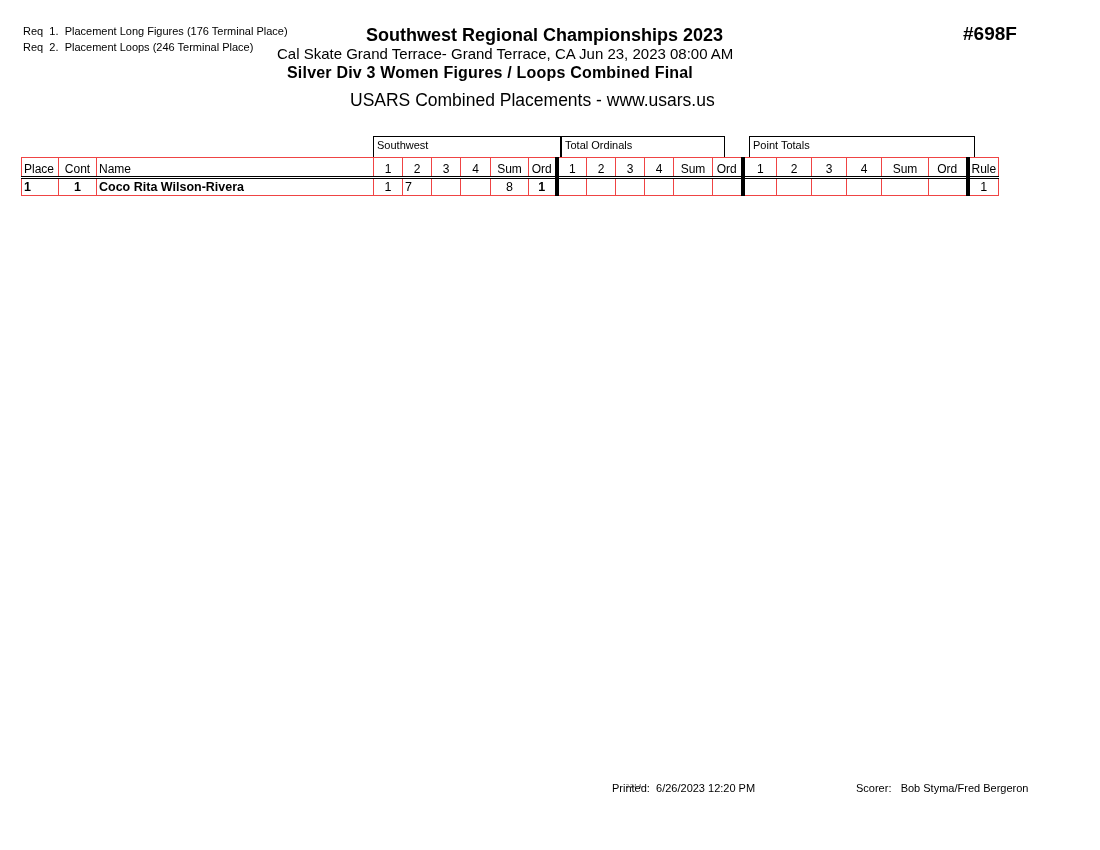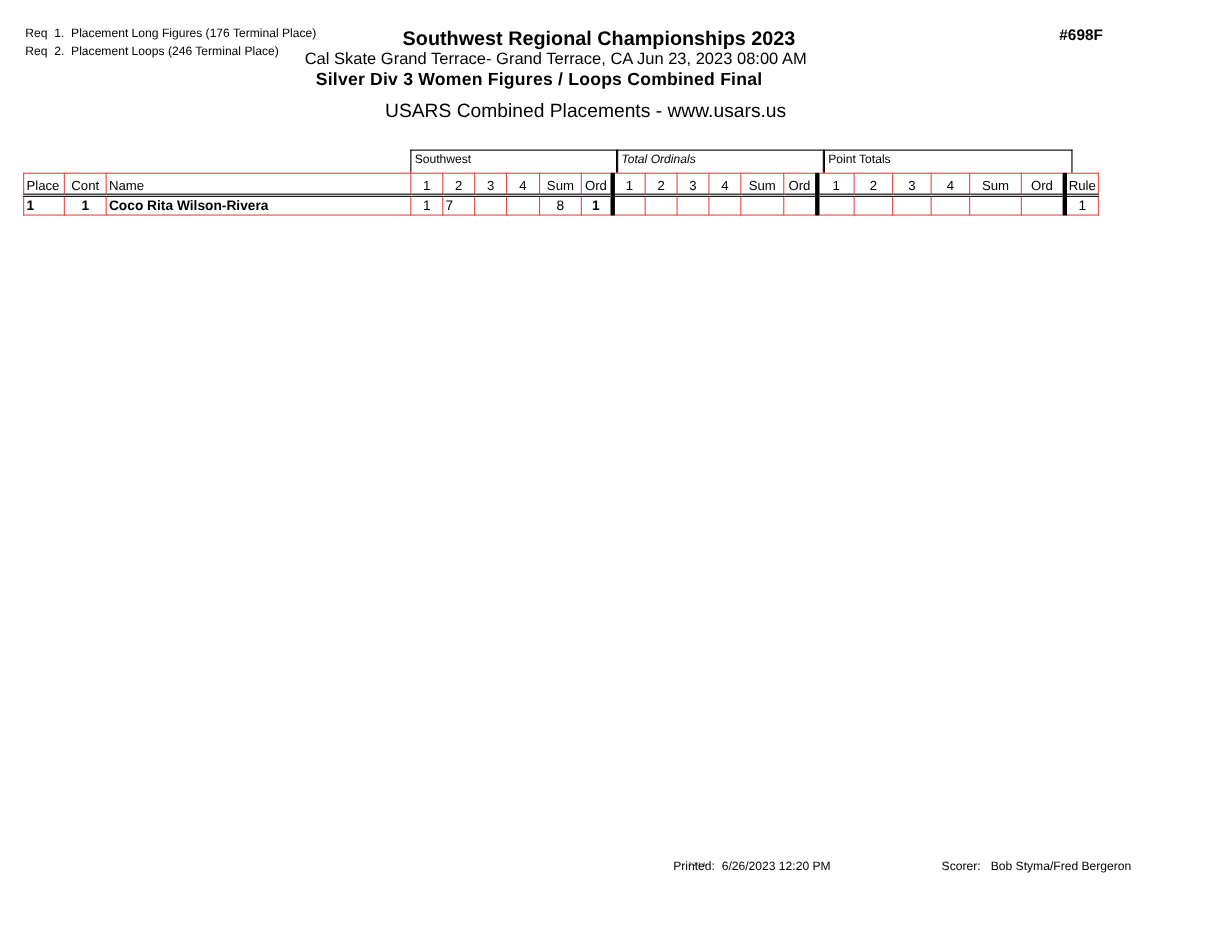--- a/index.html
+++ b/index.html
@@ -4,21 +4,21 @@
 <style>
   html, body { margin:0; padding:0; background:#ffffff; }
   body { width:1100px; height:850px; position:relative; overflow:hidden;
          font-family:"Liberation Sans", sans-serif; color:#000; }
   .abs { position:absolute; white-space:nowrap; }
   .req { font-size:11px; left:23px; }
   .title { font-weight:bold; font-size:18px; }
   .venue { font-size:15px; }
   .event { font-weight:bold; font-size:16px; letter-spacing:0.2px; }
   .sub { font-size:17.5px; }
-  .evno { font-weight:bold; font-size:14px; left:963px; top:23px; }
+  .evno { font-weight:bold; font-size:19px; left:963px; top:23px; }
 
   .grp { position:absolute; border:1px solid #000; border-bottom:none; box-sizing:border-box;
          font-size:11px; padding:2px 0 0 3px; height:21px; top:136px; }
 
   table.res { position:absolute; left:21px; top:157px; border-collapse:collapse;
               font-size:12px; table-layout:fixed; }
   table.res td { border:1px solid #ef4444; height:18px; padding:0 2px; box-sizing:border-box;
                  text-align:center; overflow:hidden; white-space:nowrap; }
   table.res tr.hdr td { height:20px; padding-top:3px; }
   table.res tr.hdr td { border-bottom:3px double #000; }
@@ -44,21 +44,21 @@
   <span>Placement Loops (246 Terminal Place)</span>
 </div>
 
 <div class="abs title" style="left:366px; top:25px;">Southwest Regional Championships 2023</div>
 <div class="abs venue" style="left:277px; top:45px;">Cal Skate Grand Terrace- Grand Terrace, CA  Jun 23, 2023  08:00 AM</div>
 <div class="abs event" style="left:287px; top:64px;">Silver Div 3 Women Figures / Loops Combined Final</div>
 <div class="abs sub" style="left:350px; top:90px;">USARS Combined Placements - www.usars.us</div>
 <div class="abs evno">#698F</div>
 
 <div class="grp" style="left:373px; width:188px;">Southwest</div>
-<div class="grp" style="left:561px; width:188px;font-style:italic;">Total Ordinals</div>
+<div class="grp" style="left:561px; width:164px;">Total Ordinals</div>
 <div class="grp" style="left:749px; width:226px;">Point Totals</div>
 
 <table class="res">
   <colgroup>
     <col style="width:37px">
       <col style="width:38px">
       <col style="width:277px">
     <col style="width:29px">
       <col style="width:29px">
       <col style="width:29px">

